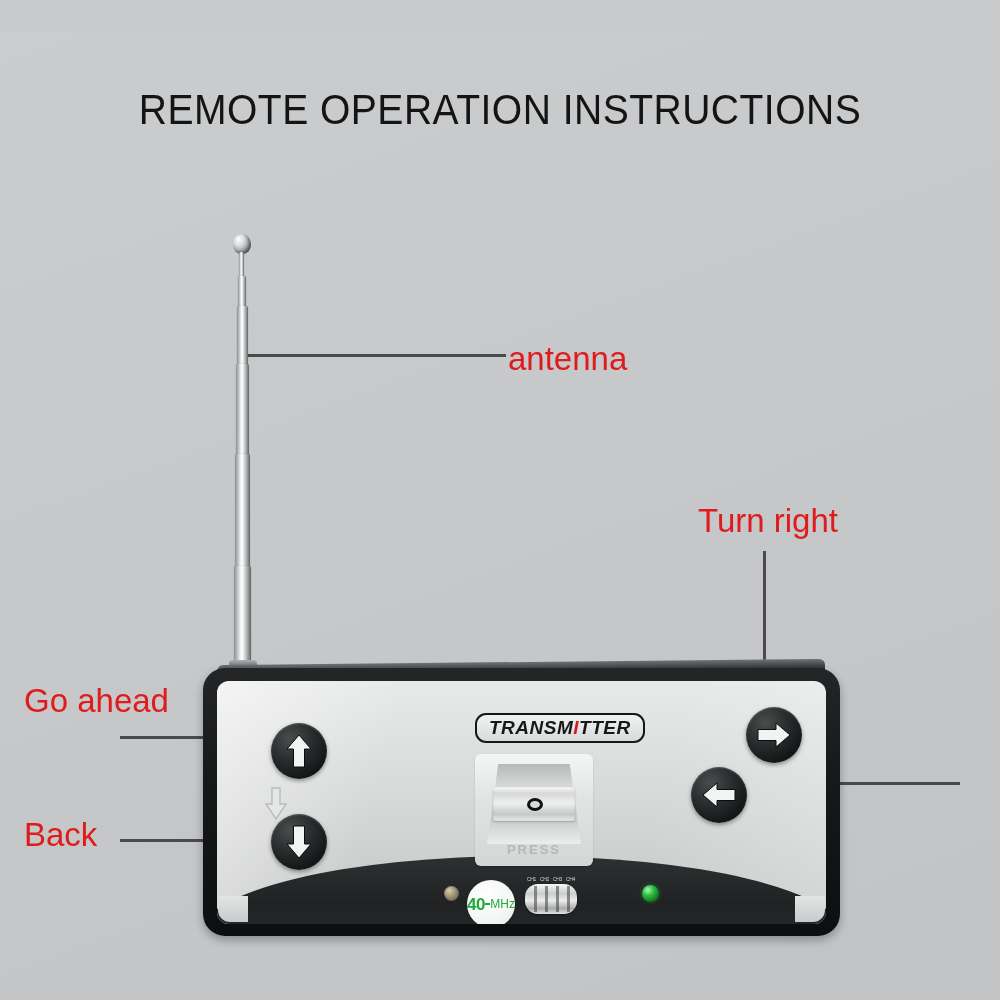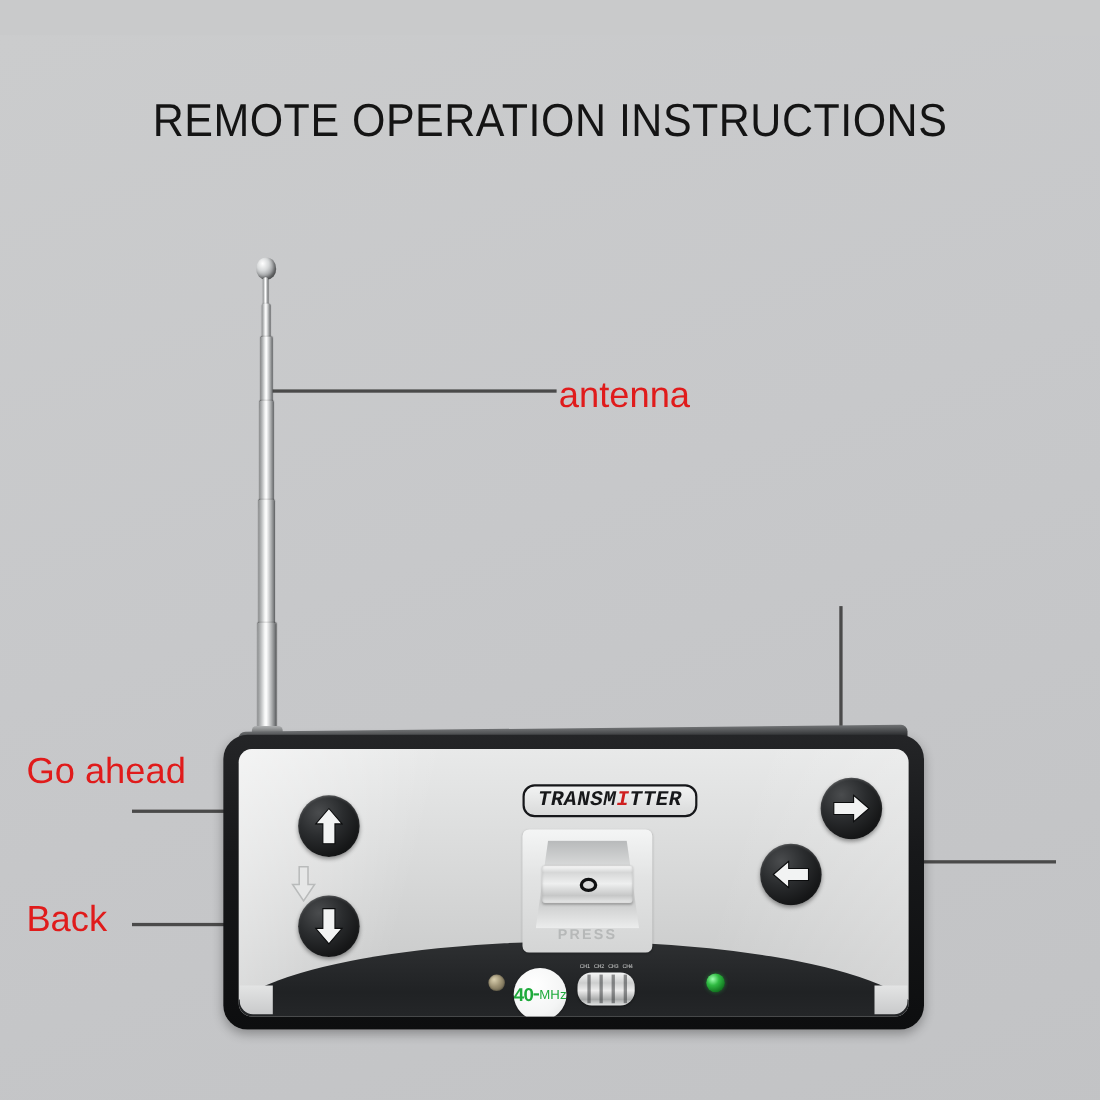--- a/index.html
+++ b/index.html
@@ -155,21 +155,21 @@
   
   #badge {
     position: absolute;
     left: 258px; top: 32px;
     padding: 3px 12px 4px 12px;
     border: 2px solid #16171a;
     border-radius: 11px;
     background: linear-gradient(to bottom, #f1f2f2, #d9dada);
   }
   #badge-text {
-    font-family: Liberation Mono, monospace;
+    font-family: Liberation Sans, sans-serif;
     font-weight: bold;
     font-style: italic;
     font-size: 19px;
     letter-spacing: 0.5px;
     color: #17181a;
     line-height: 1;
     white-space: nowrap;
   }
   #badge-text .i-red { color: #cf1f1f; }
 
@@ -299,20 +299,21 @@
 
   <div id="title">REMOTE OPERATION INSTRUCTIONS</div>
 
   <div class="leader h" id="leader-antenna"></div>
   <div class="leader v" id="leader-turnright"></div>
   <div class="leader h" id="leader-goahead"></div>
   <div class="leader h" id="leader-back"></div>
   <div class="leader h" id="leader-turnleft"></div>
 
   <div class="callout" id="label-antenna">antenna</div>
+  <div class="callout" id="label-turnright">Turn right</div>
   <div class="callout" id="label-goahead">Go ahead</div>
   <div class="callout" id="label-back">Back</div>
 
   <div id="antenna">
     <div id="ant-tipball"></div>
     <div class="ant-seg" id="ant-s1"></div>
     <div class="ant-seg" id="ant-s2"></div>
     <div class="ant-seg" id="ant-s3"></div>
     <div class="ant-seg" id="ant-s4"></div>
     <div class="ant-seg" id="ant-s5"></div>

